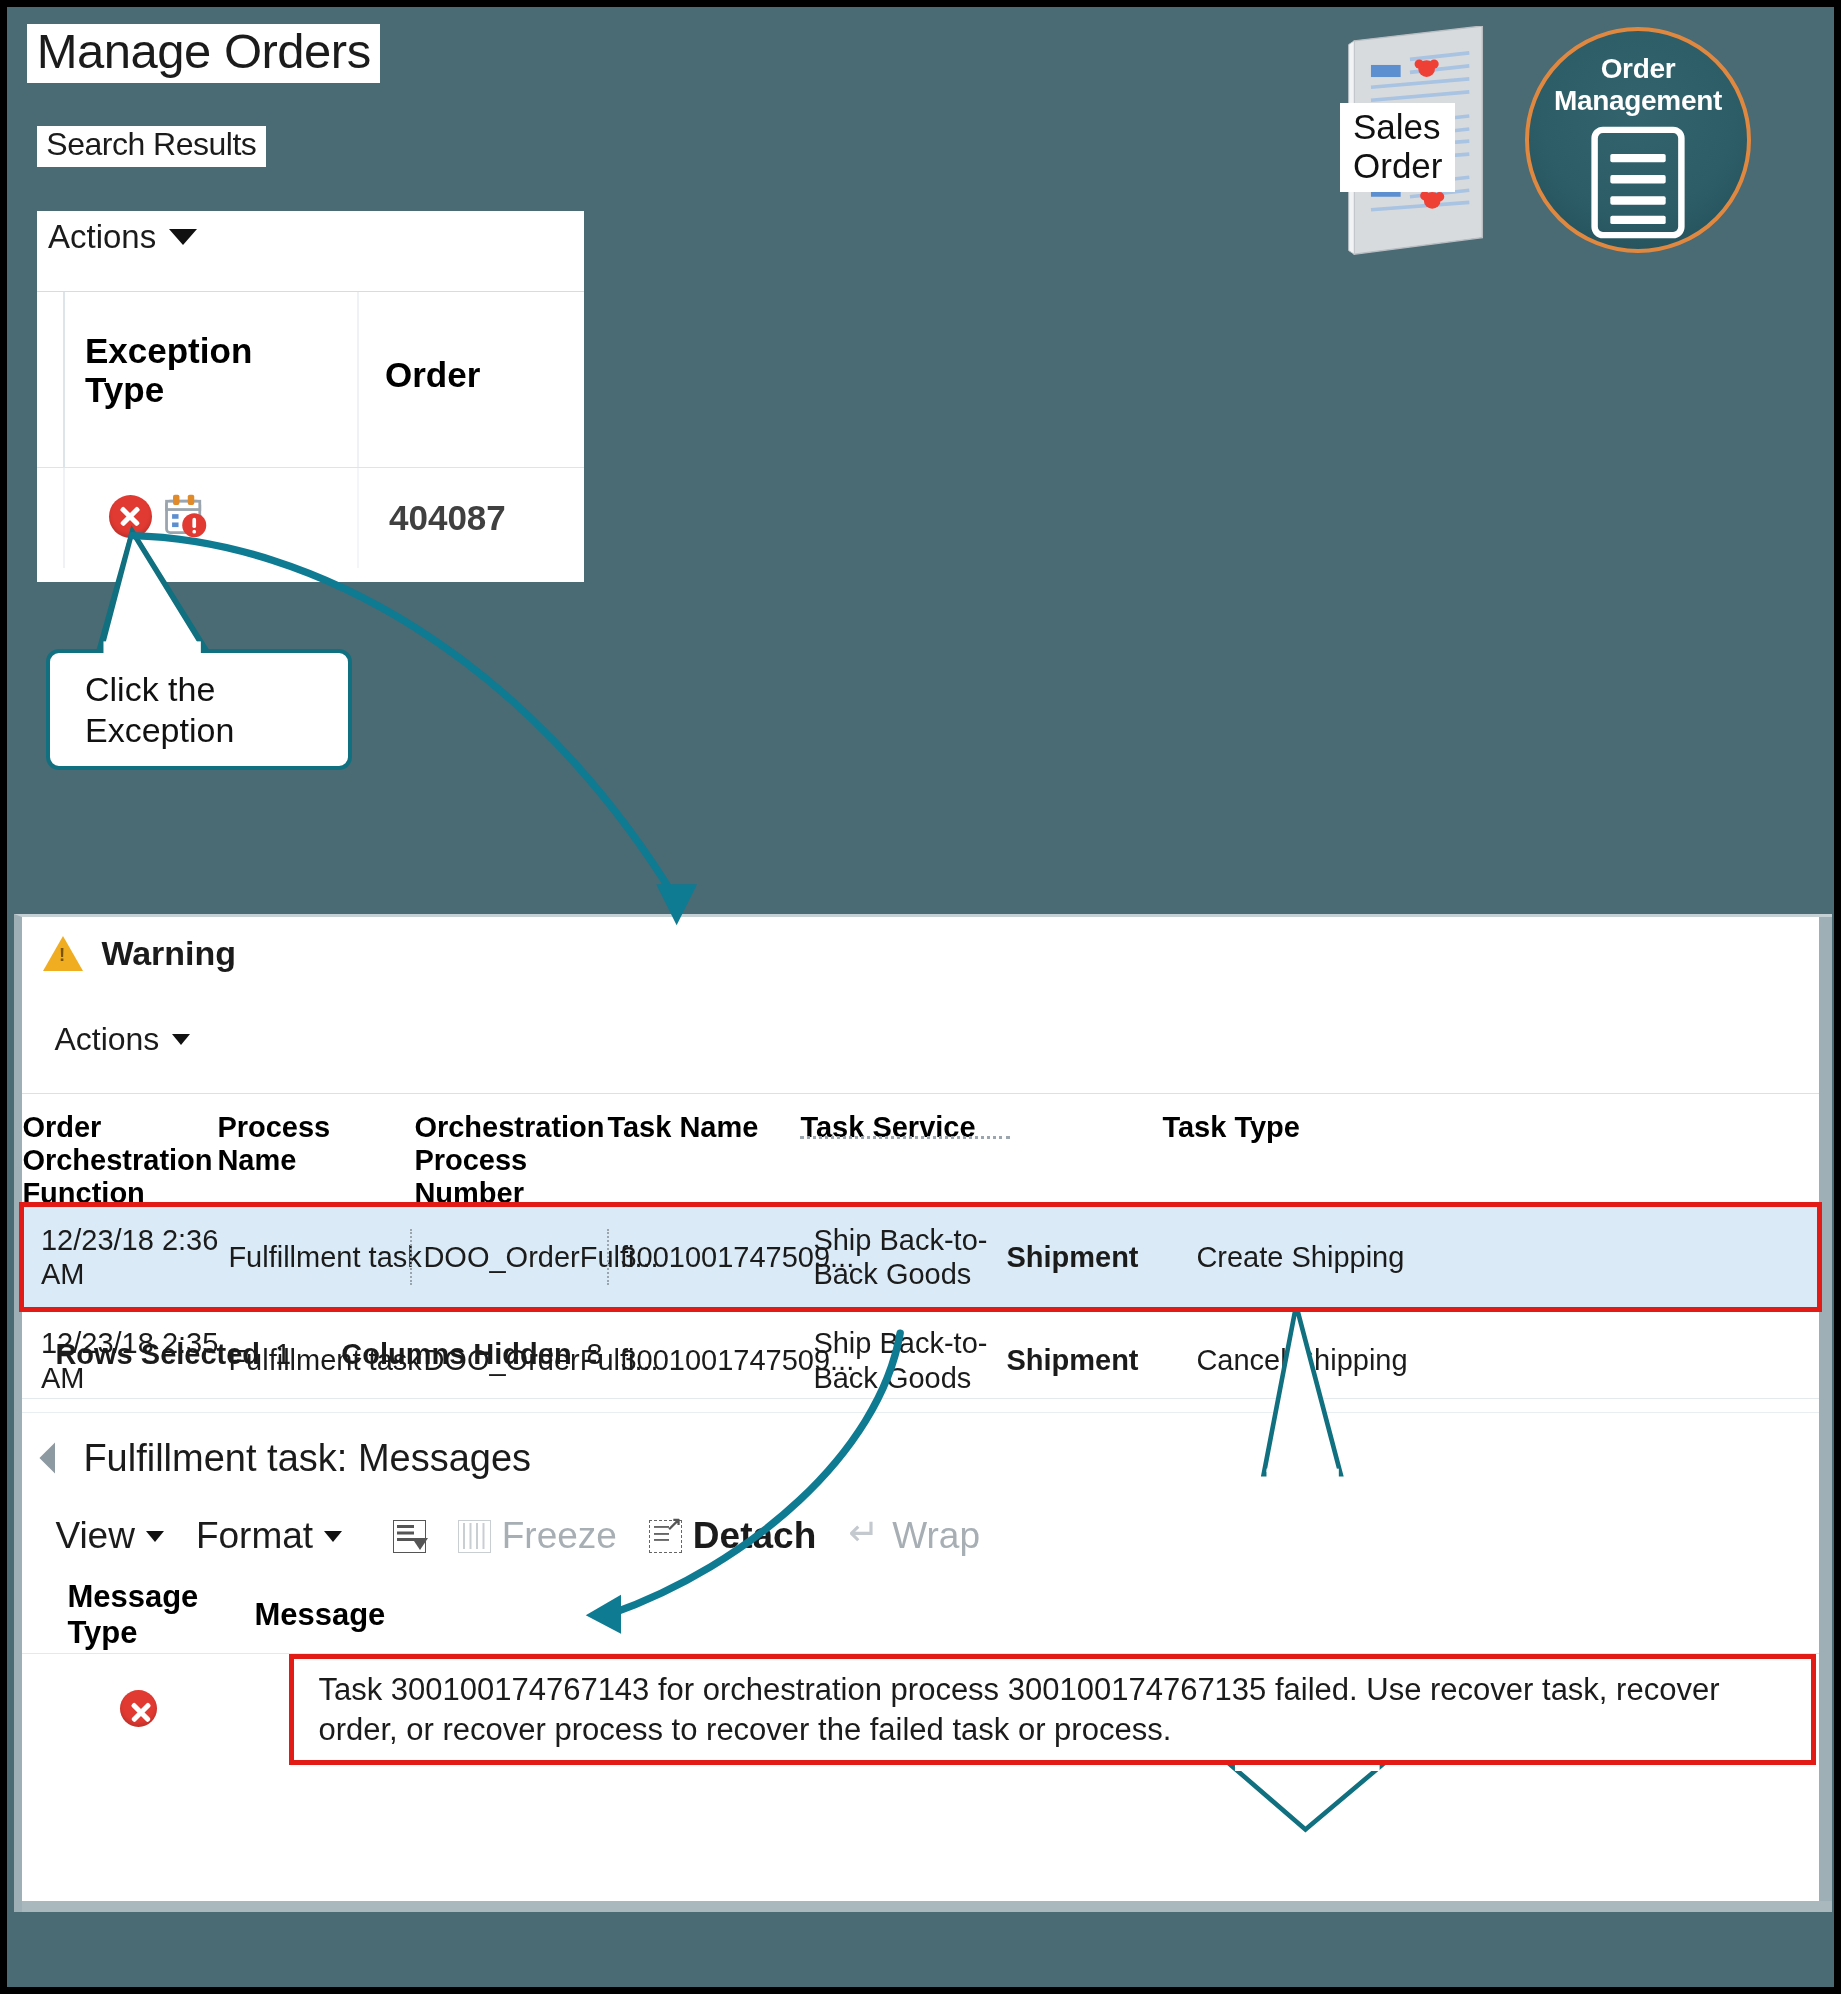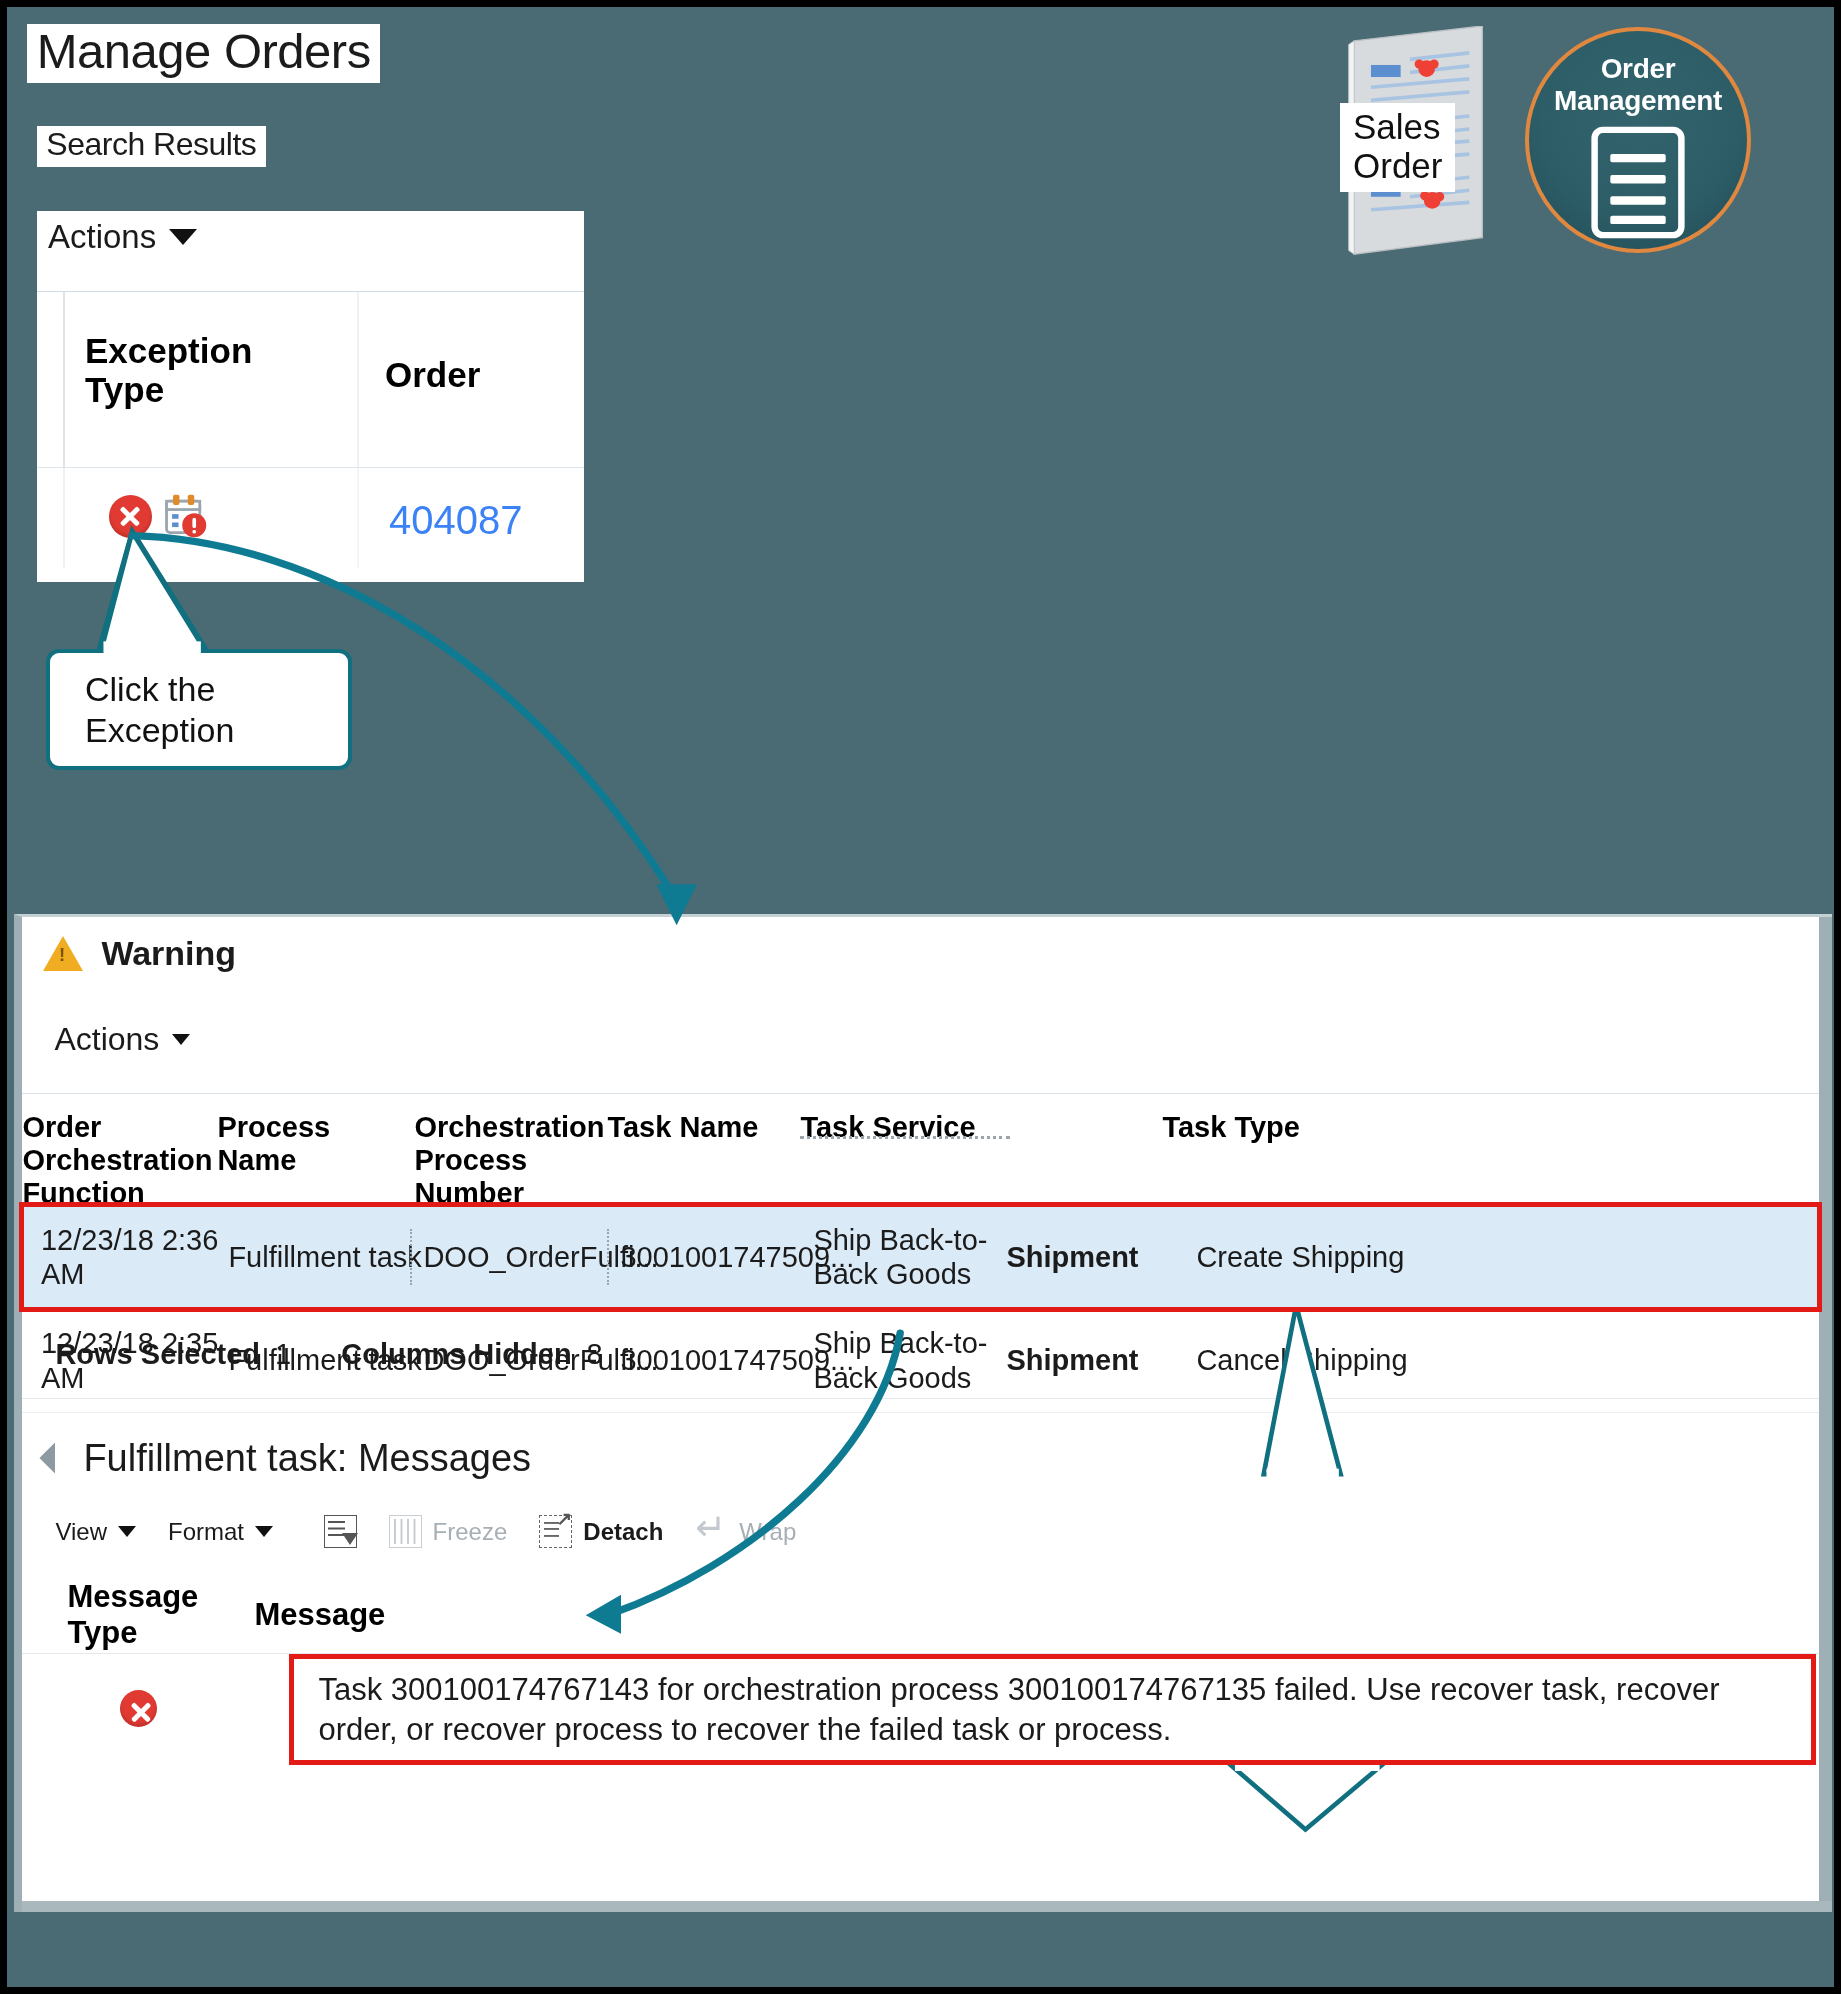--- a/index.html
+++ b/index.html
@@ -95,21 +95,21 @@
   }
   .err-circle::before { transform: rotate(45deg); }
   .err-circle::after  { transform: rotate(-45deg); }
 
   #exception-icons {
     position: absolute; left: 72px; top: 24px;
     display: flex; align-items: center; gap: 9.3px;
   }
   #order-number-link {
     position: absolute; left: 352px; top: 30px;
-    font-size: 40px; color: #3b82f6;
+    font-size: 35px; color: #404040; font-weight: bold;
   }
 
   
   #sales-order-doc {
     position: absolute; left: 1336px; top: 18.6px;
     width: 158px; height: 232px;
   }
   #sales-order-label {
     position: absolute; left: 1333px; top: 96px;
     background: #ffffff; color: #111; font-size: 35px;
@@ -254,21 +254,21 @@
   }
   .tri-collapse {
     width: 0; height: 0;
     border-left: 22px solid #8d9aa1;
     border-bottom: 22px solid transparent;
     transform: rotate(-45deg);
   }
   #messages-toolbar {
     position: absolute; left: 33px; top: 97px;
     display: flex; align-items: center; gap: 32px;
-    font-size: 24px; color: #1b1b1b;
+    font-size: 37px; color: #1b1b1b;
     white-space: nowrap;
   }
   .tb-item { display: flex; align-items: center; gap: 11px; }
   .tb-disabled { color: #a7afb5; }
   .tb-strong { font-weight: bold; }
 
   .ico { width: 33px; height: 33px; position: relative; display:inline-block; }
   .ico-detachview { border: 1.9px solid #555; }
   .ico-detachview::before {
     content:''; position:absolute; left:3.7px; top:4.6px; width:16.7px; height:2.8px; background:#555;

